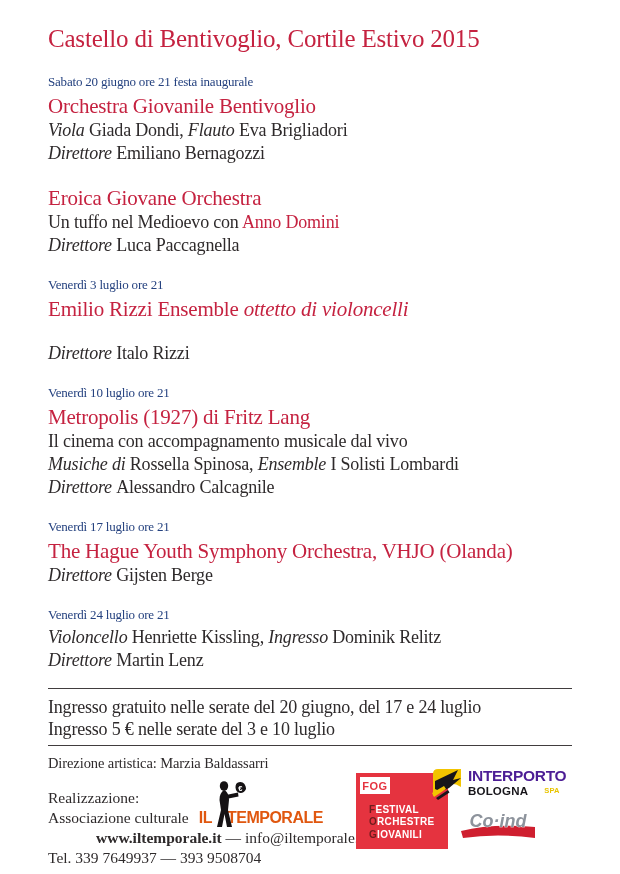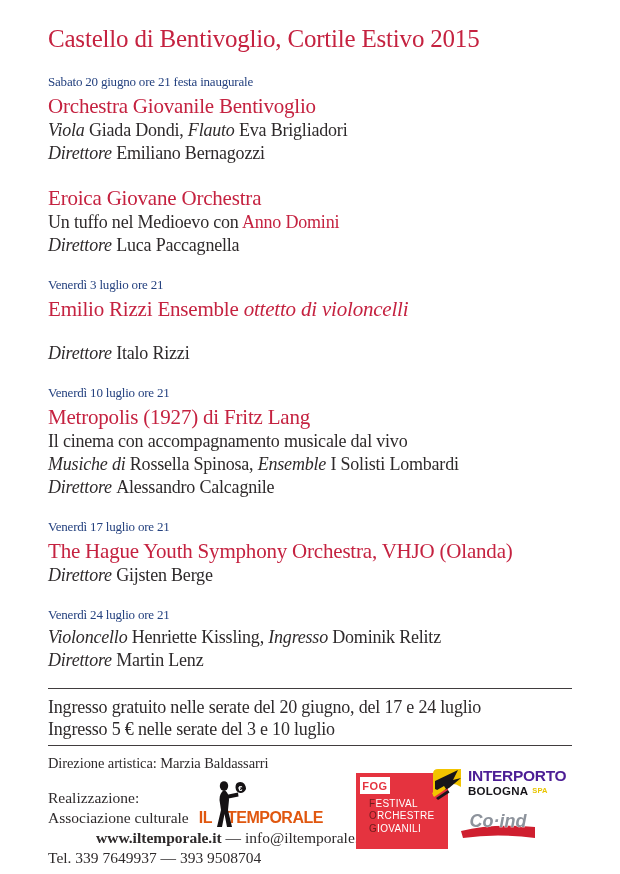--- a/index.html
+++ b/index.html
@@ -29,28 +29,28 @@
   .contact-line { white-space:nowrap; }
   .contact-line b { font-weight:bold;margin-left:48px; }
 
   .assoc-row { display:flex; align-items:baseline; }
   .logo-ilt { position:relative; display:inline-flex; align-items:baseline; margin-left:10px; font-family:"Liberation Sans",sans-serif; font-weight:bold; font-size:16px; color:#e0570f; letter-spacing:-0.5px; }
   .ilt-w1 { margin-right:15px; }
   .ilt-fig { position:absolute; left:14px; bottom:-2px; }
 
   .fog { position:absolute; left:336px; top:773px; width:92px; height:76px; background:#e5333f; font-family:"Liberation Sans",sans-serif;margin-left:20px; }
   .fog-tab { position:absolute; left:4px; top:4px; width:30px; height:17px; background:#ffffff; color:#e5333f; font-weight:bold; font-size:11px; display:flex; align-items:center; justify-content:center; letter-spacing:0.5px; }
-  .fog-lines { position:absolute; left:13px; bottom:14px; color:#ffffff; font-weight:normal; font-size:10px; line-height:12.5px; letter-spacing:0.3px; }
+  .fog-lines { position:absolute; left:13px; bottom:8px; color:#ffffff; font-weight:bold; font-size:10px; line-height:12.5px; letter-spacing:0.3px; }
   .fog-init { color:#6d1d1d; }
 
   .interporto { position:absolute; left:430px; top:766px; display:flex; gap:4px; font-family:"Liberation Sans",sans-serif; }
   .ip-text { padding-top:2px; }
   .ip-name { font-weight:bold; font-size:15.5px; line-height:16px; letter-spacing:-0.3px; color:#4c1d95; }
   .ip-sub { font-weight:bold; font-size:11.5px; line-height:13px; letter-spacing:0.2px; color:#17151a; }
-  .ip-spa { font-size:7.5px; color:#e8c400; margin-left:4px; vertical-align:2px; }
+  .ip-spa { font-size:7.5px; color:#e8c400; margin-left:16px; vertical-align:2px; }
 
   .coind { position:absolute; left:457px; top:810px; }
 </style>
 </head>
 <body>
 
 <div class="poster">
   <div class="content">
 
     <h1 class="title">Castello di Bentivoglio, Cortile Estivo 2015</h1>

